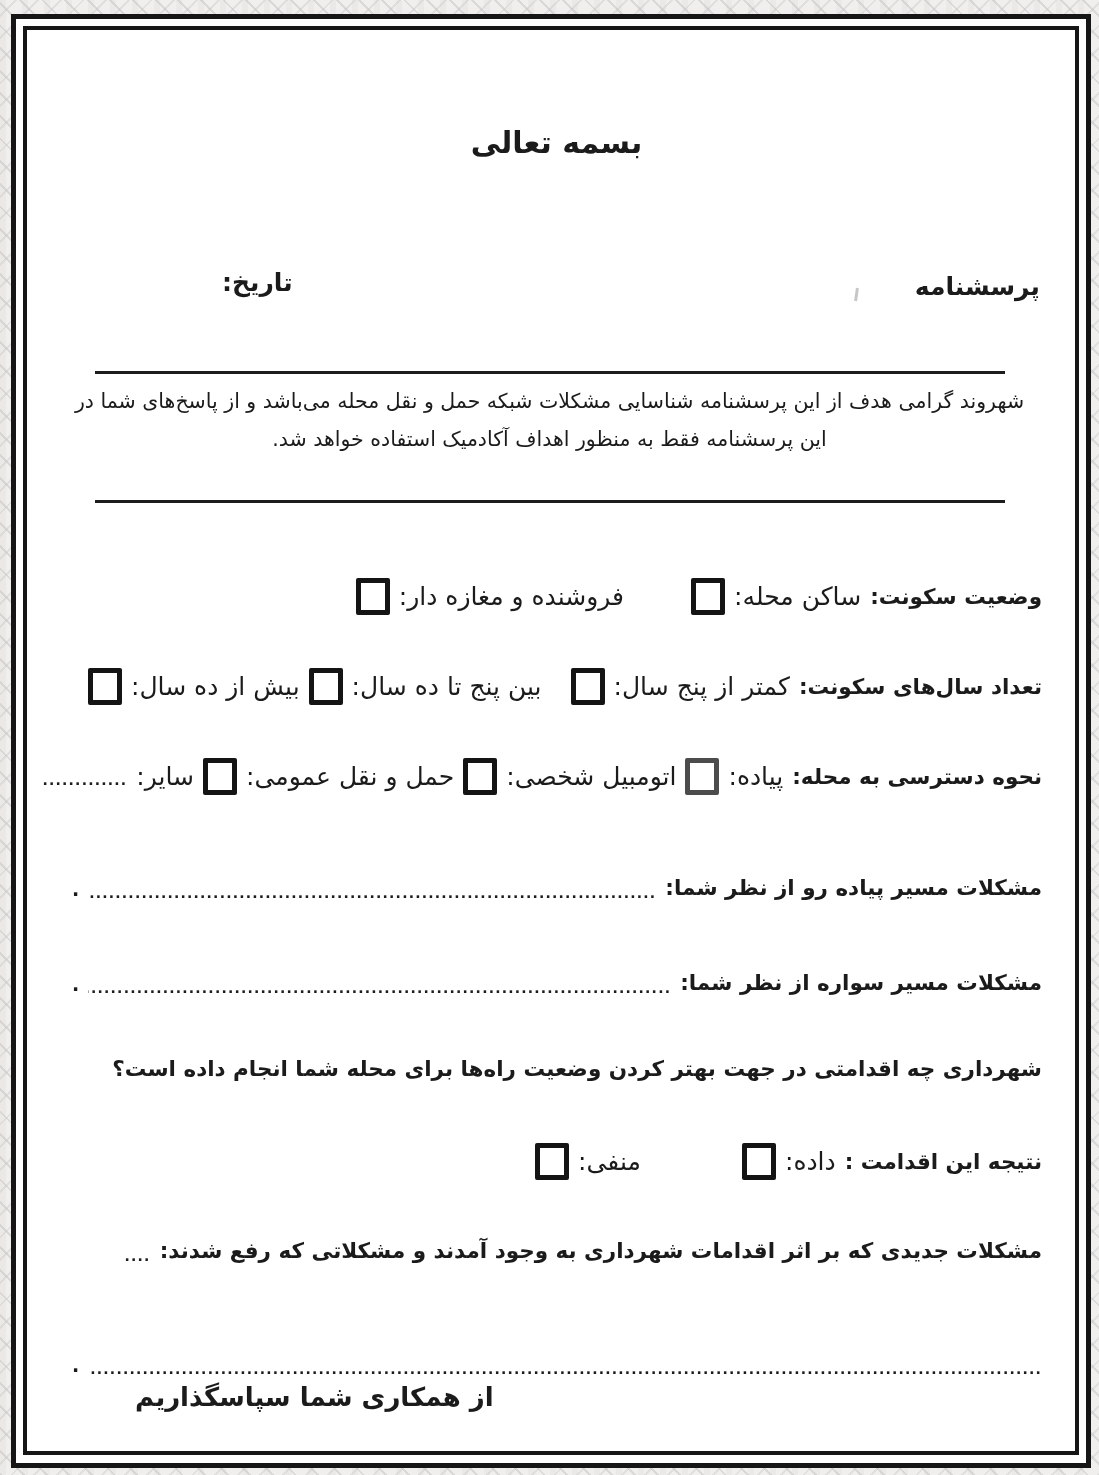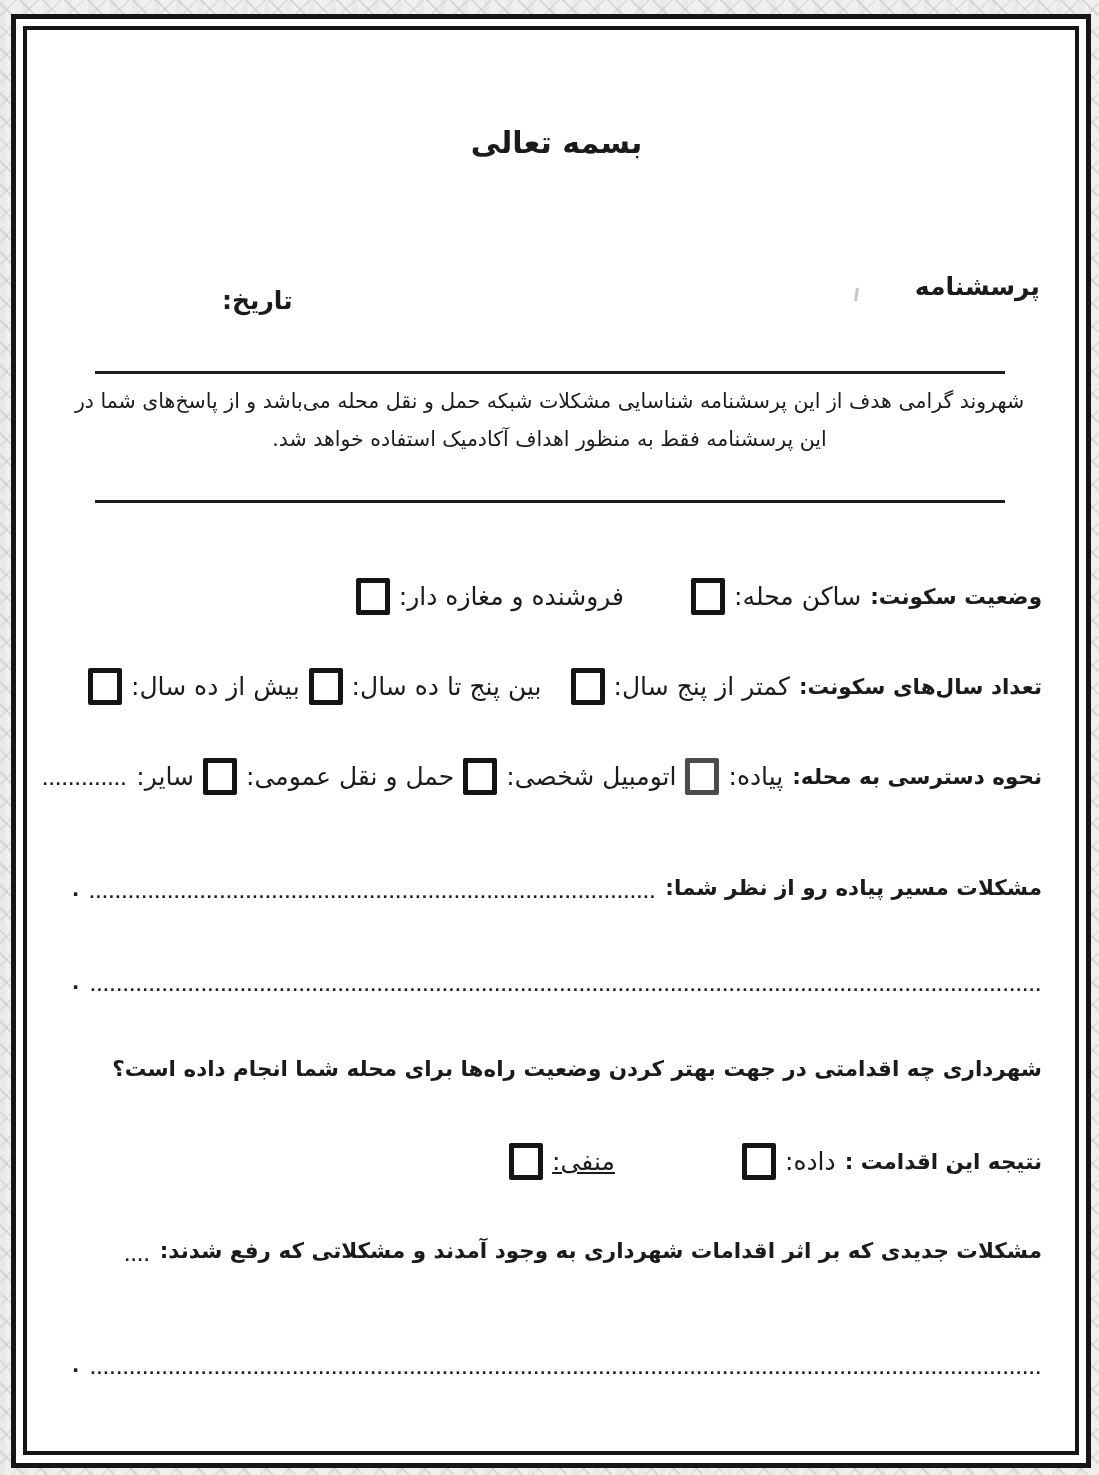--- a/index.html
+++ b/index.html
@@ -29,42 +29,42 @@
     position:absolute;left:27px;top:30px;width:1045px;height:1420px;
     direction:rtl;color:#1b1b1b;
   }
   .row{position:absolute;left:0;right:0;display:flex;align-items:center;column-gap:9px;}
   .baseline-row{align-items:baseline;}
   .title{
     position:absolute;left:14px;right:0;top:73px;text-align:center;
     font-size:30px;font-weight:700;letter-spacing:1px;margin-top:22px;
   }
   .hdr-q{position:absolute;right:32px;top:242px;font-size:25px;font-weight:700;}
-  .hdr-d{position:absolute;left:195px;top:256px;font-size:25px;font-weight:700;}
+  .hdr-d{position:absolute;left:195px;top:238px;font-size:25px;font-weight:700;}
   .artifact{
     position:absolute;left:828px;top:258px;width:3px;height:13px;
     background:#c7c7c7;transform:rotate(8deg);
   }
   .hline{position:absolute;height:3px;background:#1d1d1d;left:68px;right:67px;}
   .hline-1{top:341px;}
   .hline-2{top:470px;}
   .intro{
     position:absolute;left:34px;right:34px;top:352px;
     text-align:center;font-size:20.5px;line-height:38px;font-weight:400;
   }
   .q-label{font-size:21.5px;font-weight:700;white-space:nowrap;}
   .opt{font-size:25px;font-weight:500;white-space:nowrap;}
   .cb{
     width:34px;height:37px;border:5px solid #141414;border-radius:2px;
     background:#fff;flex:0 0 auto;box-sizing:border-box;cursor:pointer;
   }
   .cb-gray{border-color:#4c4c4c;}
   .ml-lg{margin-right:58px;}
   .ml-md{margin-right:20px;}
-  .ml-xl{margin-right:118px;text-decoration:underline;}
+  .ml-xl{margin-right:92px;}
   .dotfill{
     flex:1 1 0;min-width:0;overflow:hidden;white-space:nowrap;
     font-size:14px;letter-spacing:1.2px;font-weight:700;
     transform:translateY(3px);
   }
   .dot-end{font-size:19px;font-weight:700;transform:translateY(1px);}
   .inline-dots{font-size:14px;letter-spacing:1.2px;font-weight:700;transform:translateY(3px);display:inline-block;}
   .q-row-1{top:548px;padding-right:30px;}
   .q-row-2{top:638px;padding-right:30px;}
   .q-row-3{top:728px;padding-right:30px;}
@@ -132,20 +132,21 @@
       <span class="inline-dots">.............</span>
     </div>
 
     <div class="row baseline-row q-row-4">
       <span class="q-label">مشکلات مسیر پیاده رو از نظر شما:</span>
       <span class="dotfill">..........................................................................................................................................................................</span>
       <span class="dot-end">.</span>
     </div>
 
     <div class="row baseline-row q-row-5">
+      <span class="q-label">مشکلات مسیر سواره از نظر شما:</span>
       <span class="dotfill">..........................................................................................................................................................................</span>
       <span class="dot-end">.</span>
     </div>
 
     <div class="q-row-6">شهرداری چه اقدامتی در جهت بهتر کردن وضعیت راه‌ها برای محله شما انجام داده است؟</div>
 
     <div class="row q-row-7">
       <span class="q-label">نتیجه این اقدامت :</span>
       <span class="opt">داده:</span>
       <span class="cb"></span>
@@ -156,15 +157,16 @@
     <div class="row baseline-row q-row-8">
       <span class="q-label">مشکلات جدیدی که بر اثر اقدامات شهرداری به وجود آمدند و مشکلاتی که رفع شدند:</span>
       <span class="dotfill">..........................................................................................................</span>
     </div>
 
     <div class="row baseline-row dotted-row">
       <span class="dotfill">............................................................................................................................................................................................................................................................................................................</span>
       <span class="dot-end">.</span>
     </div>
 
+    <div class="thanks">از همکاری شما سپاسگذاریم</div>
 
   </div>
 </div>
 
 </body></html>

